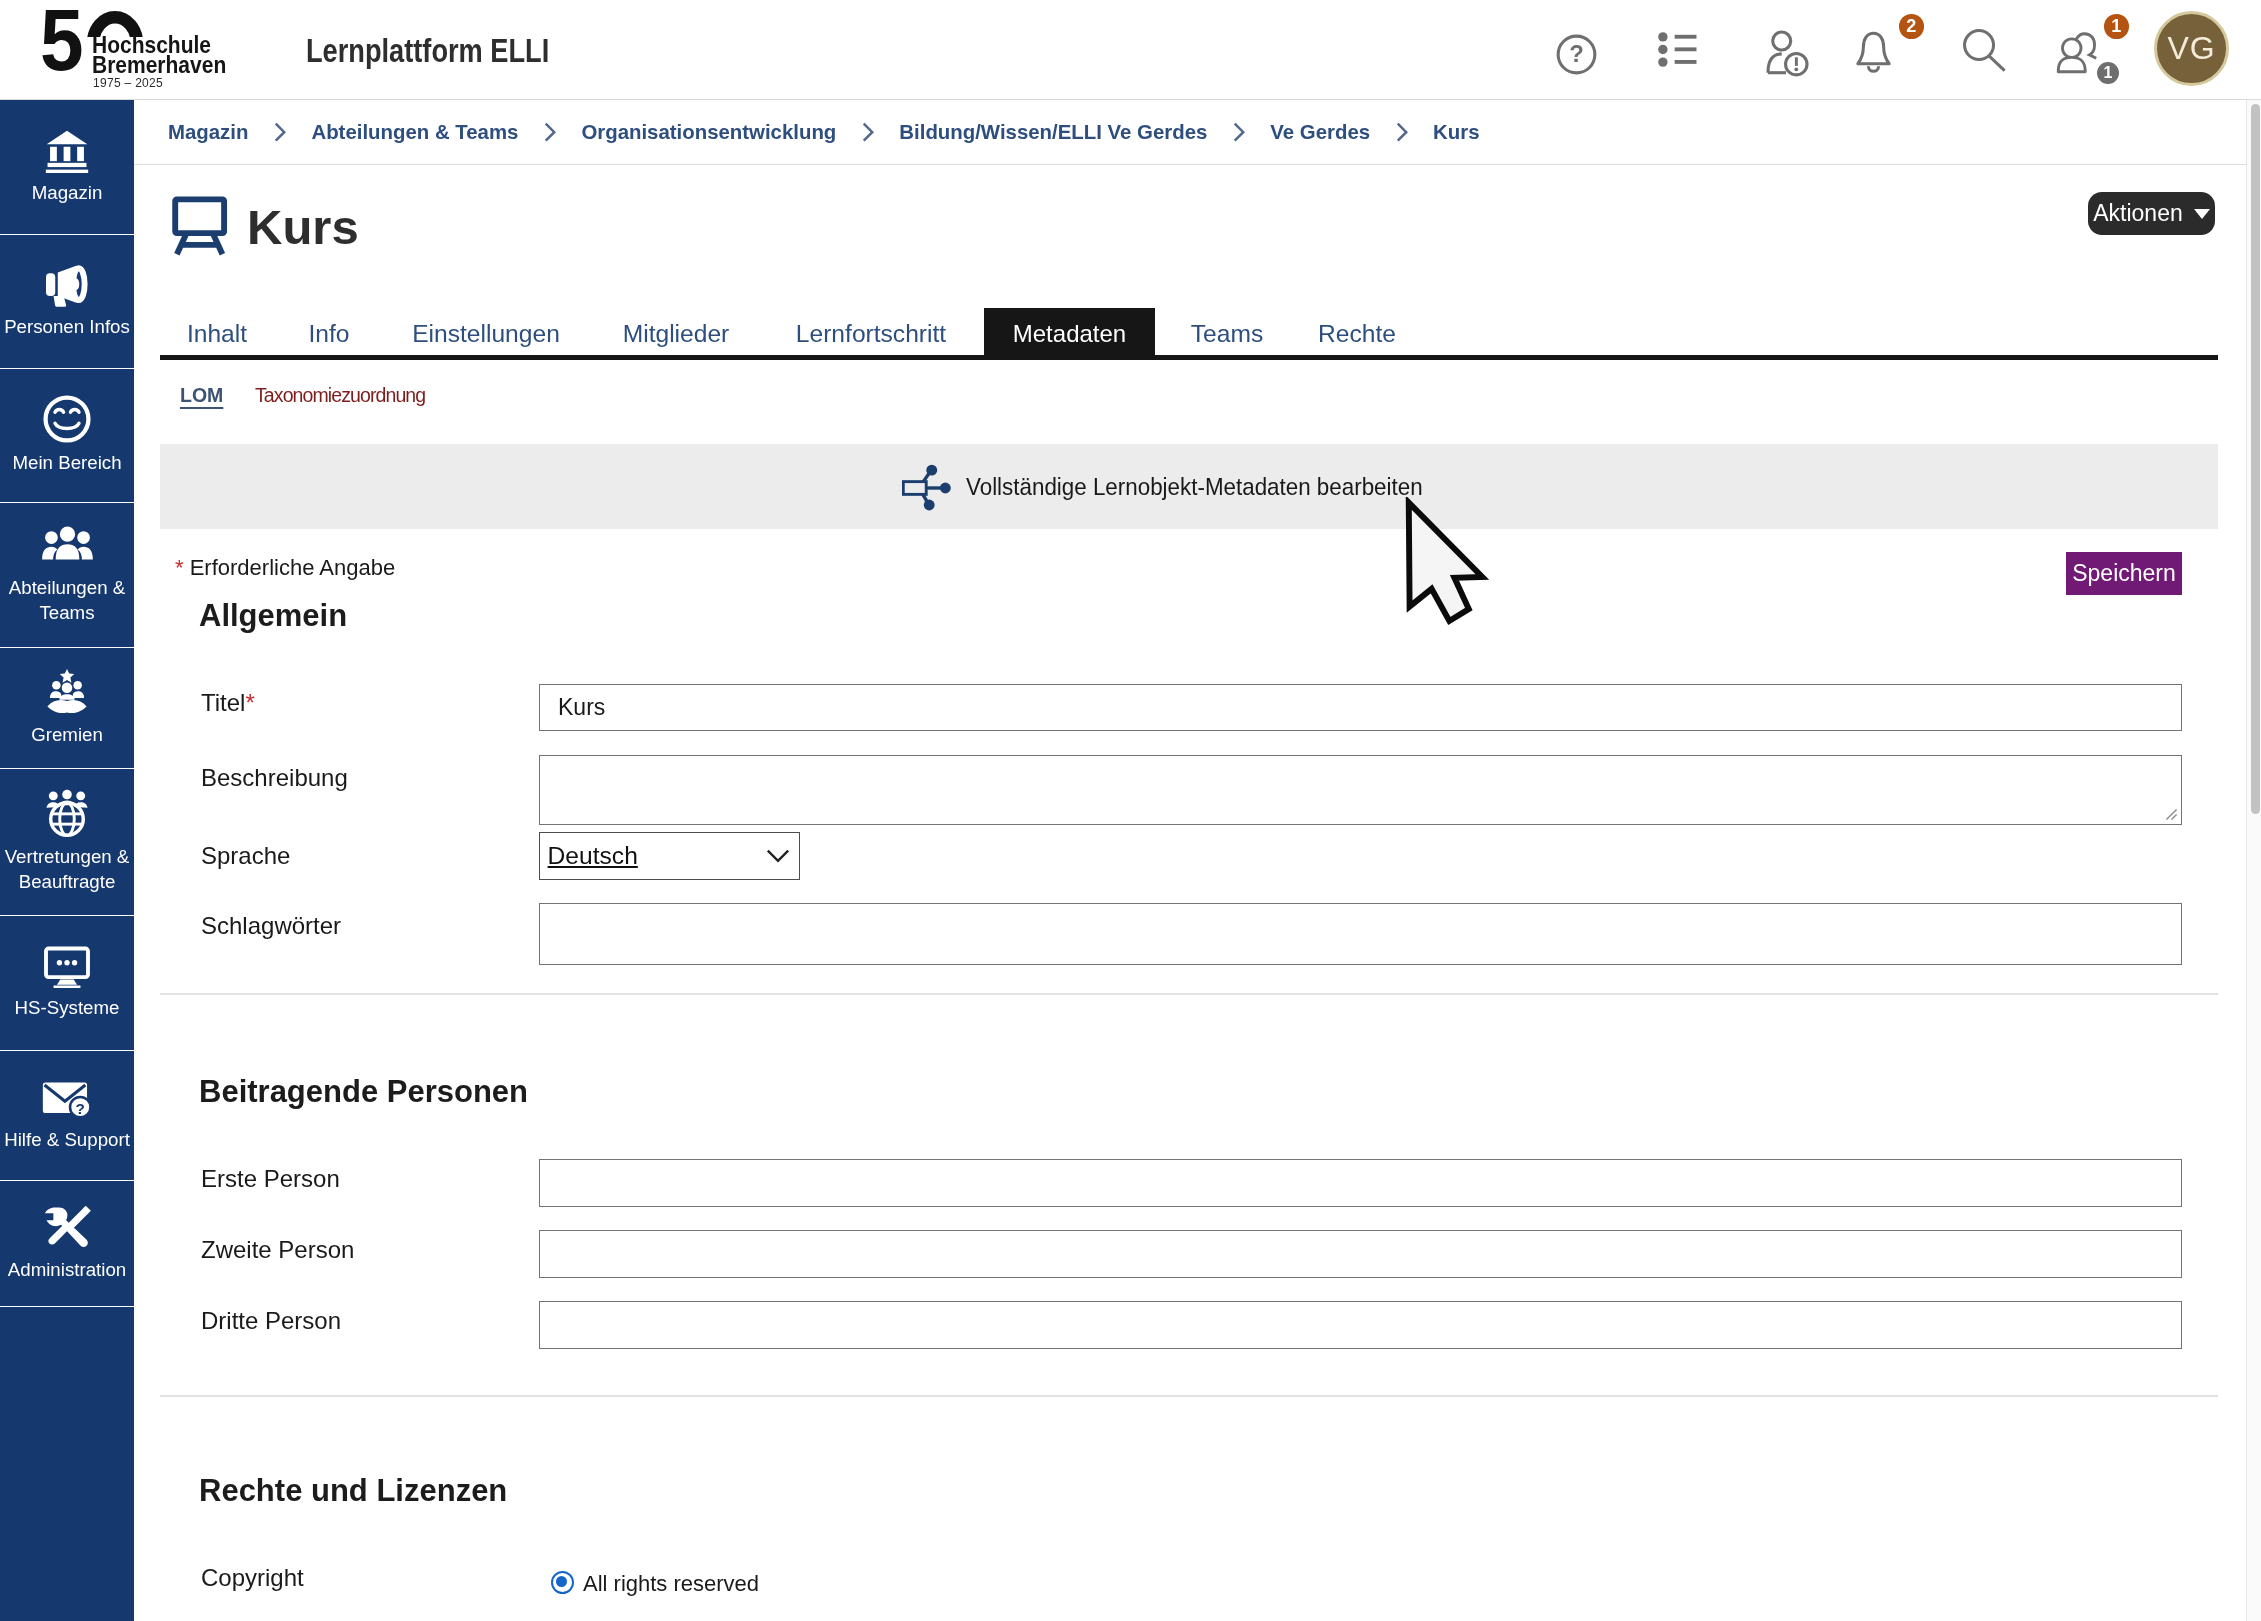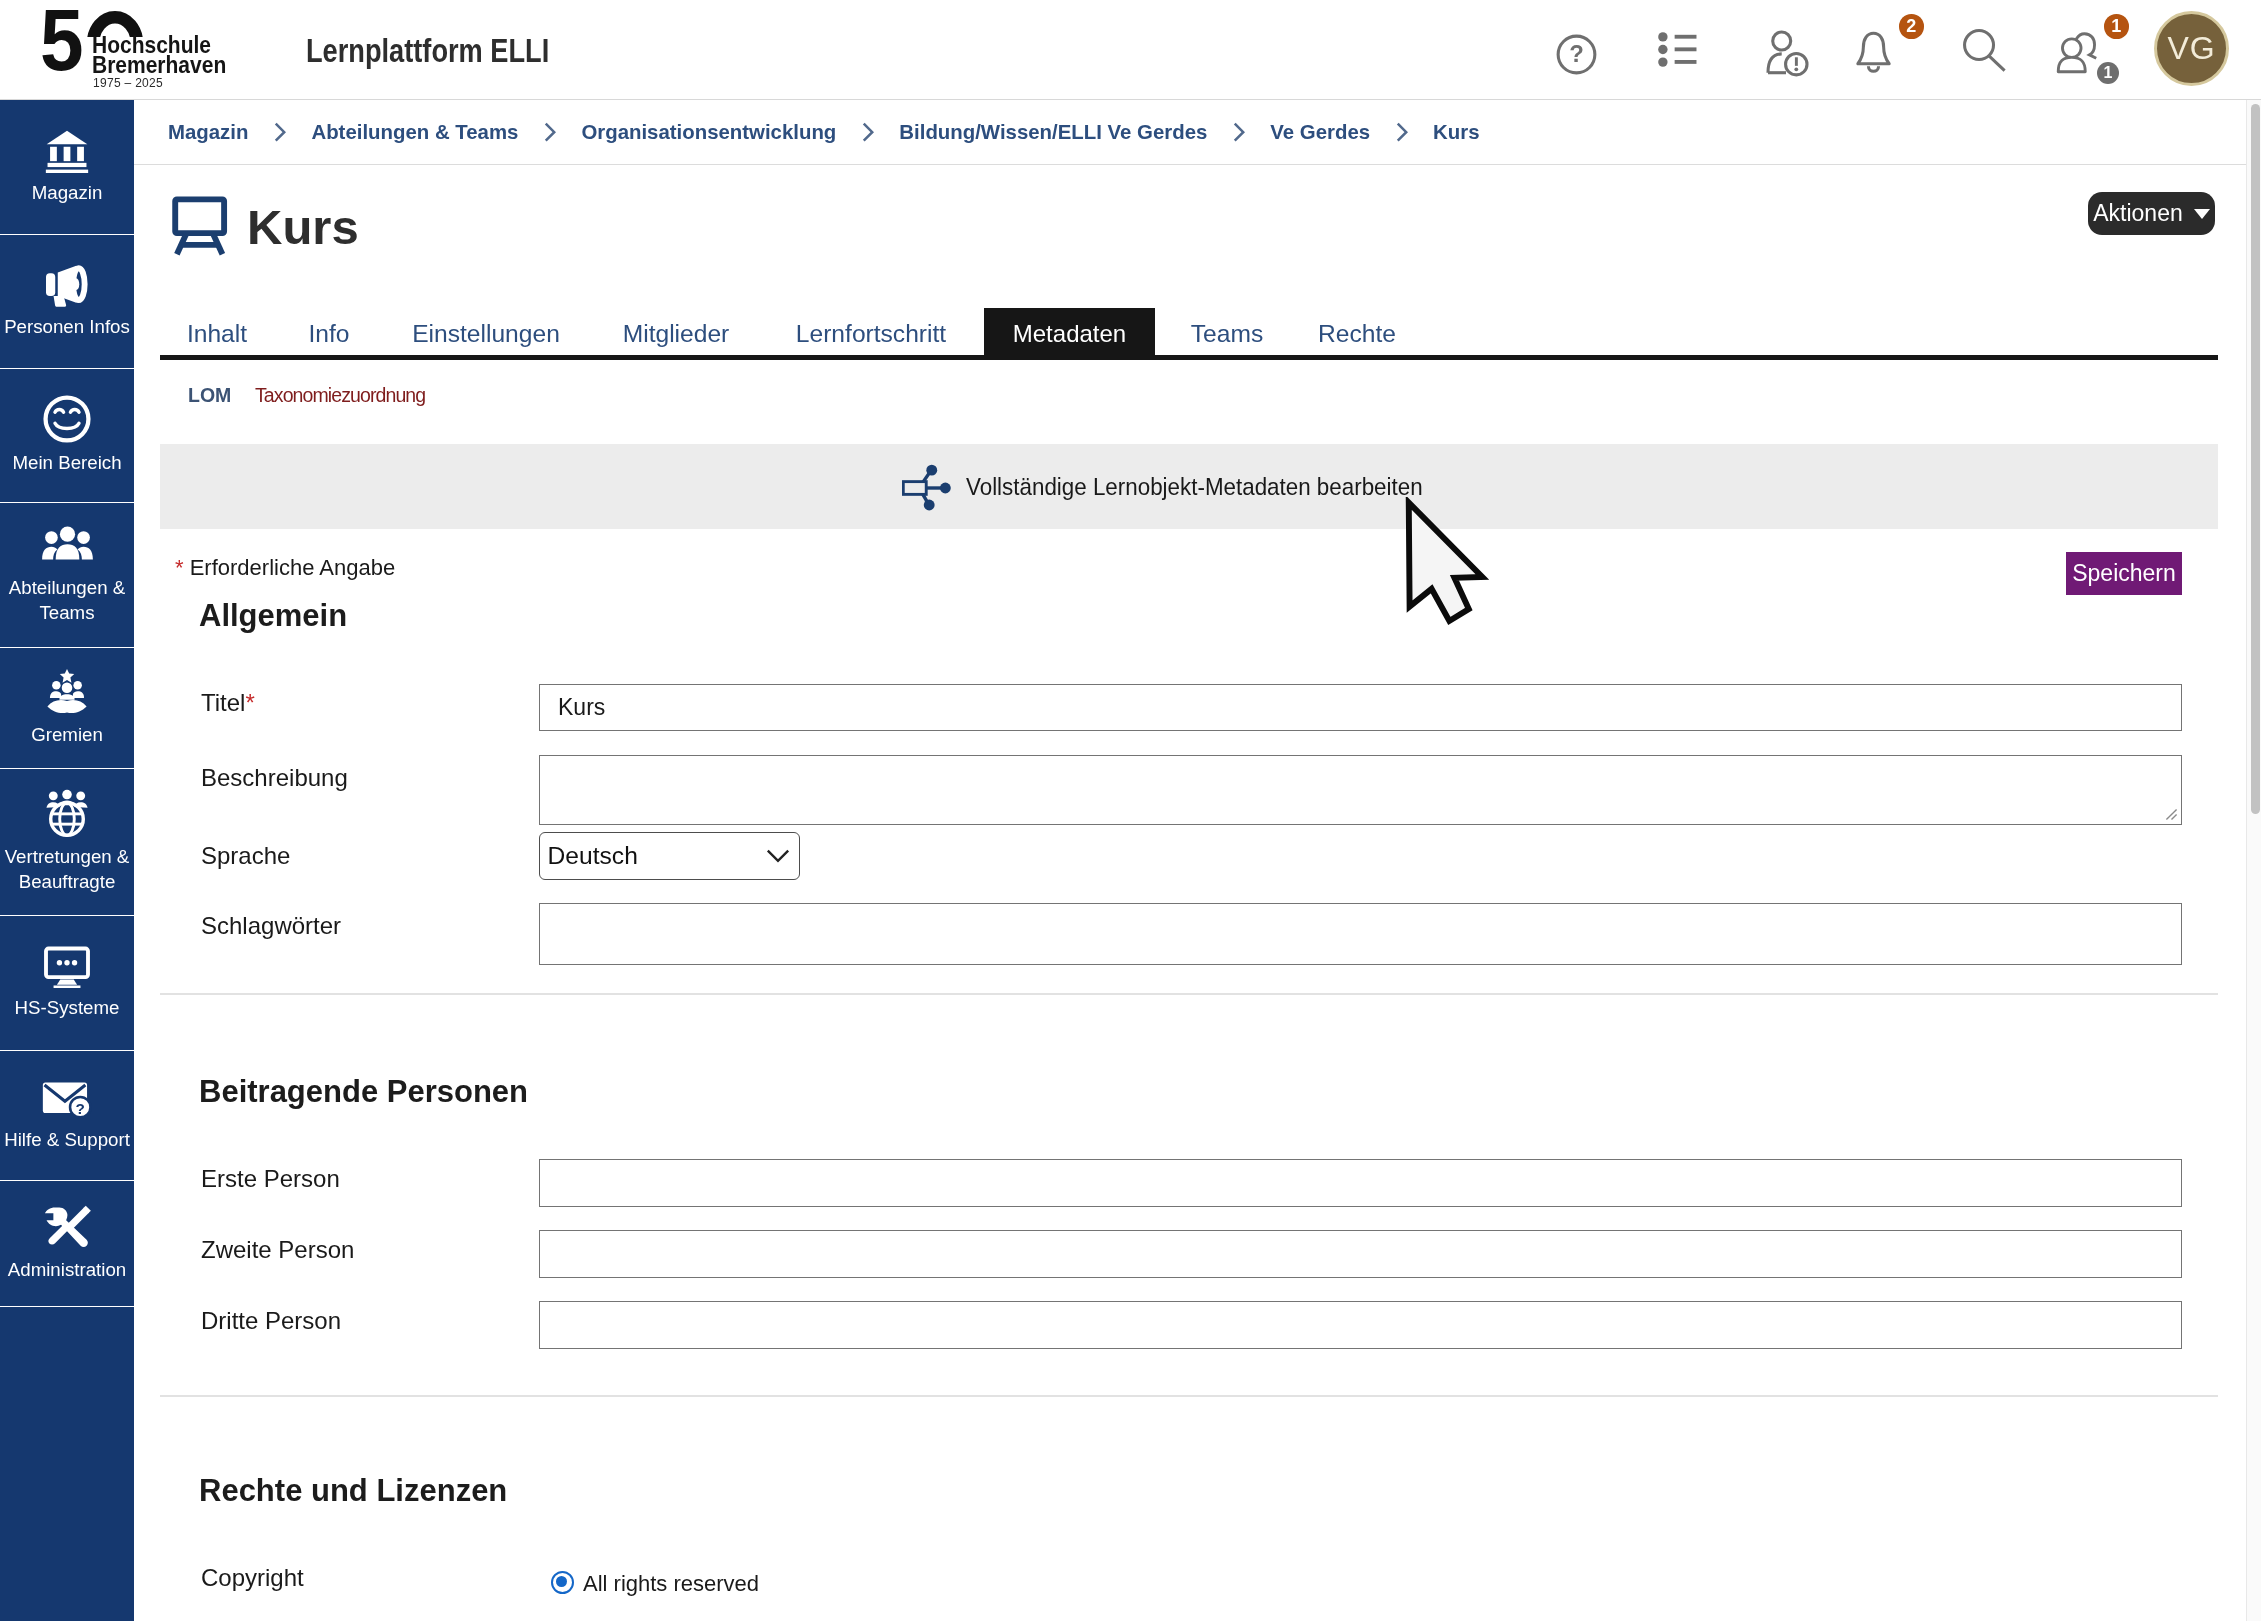--- a/index.html
+++ b/index.html
@@ -42,21 +42,21 @@
 
   
   .formlabel { position:absolute; left:201px; font-size:24px; color:#1a1a1a; }
   .sechead { position:absolute; left:199px; font-size:31px; font-weight:700; color:#1c1c1c; white-space:nowrap; }
   .tinput { position:absolute; left:539px; width:1643px; background:#fff; border:1.7px solid #747474; font-size:23px; color:#1a1a1a; display:flex; align-items:center; padding-left:18px; }
   .sep { position:absolute; left:160px; width:2058px; height:1.7px; background:#e2e2e2; }
   .red { color:#c52b2b; }
   #speichern { position:absolute; left:2066px; top:552px; width:116px; height:43px; background:#701a75; color:#fff; font-size:23px; display:flex; align-items:center; justify-content:center; }
 
   
-  #select-sprache { position:absolute; left:539px; top:832px; width:261px; height:48px; border:1.7px solid #4d4d4d; border-radius:6px; background:#fff; display:flex; align-items:center; padding-left:7.6px; font-size:24.6px; color:#111; }
+  #select-sprache { position:absolute; left:539px; top:832px; width:261px; height:48px; border:1.7px solid #4d4d4d; border-radius:0; background:#fff; display:flex; align-items:center; padding-left:7.6px; font-size:24.6px; color:#111;text-decoration:underline; }
 
   
   #radio { position:absolute; left:551px; top:1571px; width:23px; height:23px; border-radius:50%; border:2.5px solid #1467c8; background:#fff; }
   #radio::after { content:""; position:absolute; left:3.4px; top:3.4px; width:11px; height:11px; border-radius:50%; background:#1467c8; }
 
   
   #sbtrack { position:absolute; left:2246px; top:100px; width:15.3px; height:1521px; background:#fafafa; border-left:0.8px solid #e8e8e8; }
   #sbthumb { position:absolute; left:2251px; top:104px; width:9.3px; height:710px; background:#c2c2c2; border-radius:5.1px; }
 </style>
 </head>
@@ -276,21 +276,21 @@
   <div id="tabs">
     <div id="tab-underline"></div>
     <div class="tab" style="left:217px;">Inhalt</div>
     <div class="tab" style="left:329px;">Info</div>
     <div class="tab" style="left:486px;">Einstellungen</div>
     <div class="tab" style="left:676px;">Mitglieder</div>
     <div class="tab" style="left:871px;">Lernfortschritt</div>
     <div id="tab-active">Metadaten</div>
     <div class="tab" style="left:1227px;">Teams</div>
     <div class="tab" style="left:1357px;">Rechte</div>
-    <div class="subtab" style="left:180px; color:#3c5374; font-weight:700; text-decoration-thickness:1.7px; text-underline-offset:5.1px;margin-left:8px;">LOM</div>
+    <div class="subtab" style="left:180px; color:#3c5374; font-weight:700; text-decoration:underline; text-decoration-thickness:1.7px; text-underline-offset:5.1px;">LOM</div>
     <div class="subtab" style="left:255px; color:#7f1d1d; letter-spacing:-0.9px;">Taxonomiezuordnung</div>
   </div>
 
   <div id="graybar">
     <svg style="position:absolute; left:742px; top:20.4px;" width="51" height="48" viewBox="0 0 60 56">
       <line x1="22" y1="25" x2="33" y2="9" stroke="#1b3e6f" stroke-width="4"></line>
       <line x1="22" y1="28" x2="48" y2="28" stroke="#1b3e6f" stroke-width="4"></line>
       <line x1="22" y1="31" x2="30" y2="45" stroke="#1b3e6f" stroke-width="4"></line>
       <rect x="1.5" y="20.5" width="27" height="15" fill="#ececec" stroke="#1b3e6f" stroke-width="3.4"></rect>
       <circle cx="35" cy="7" r="6.4" fill="#1b3e6f"></circle>

